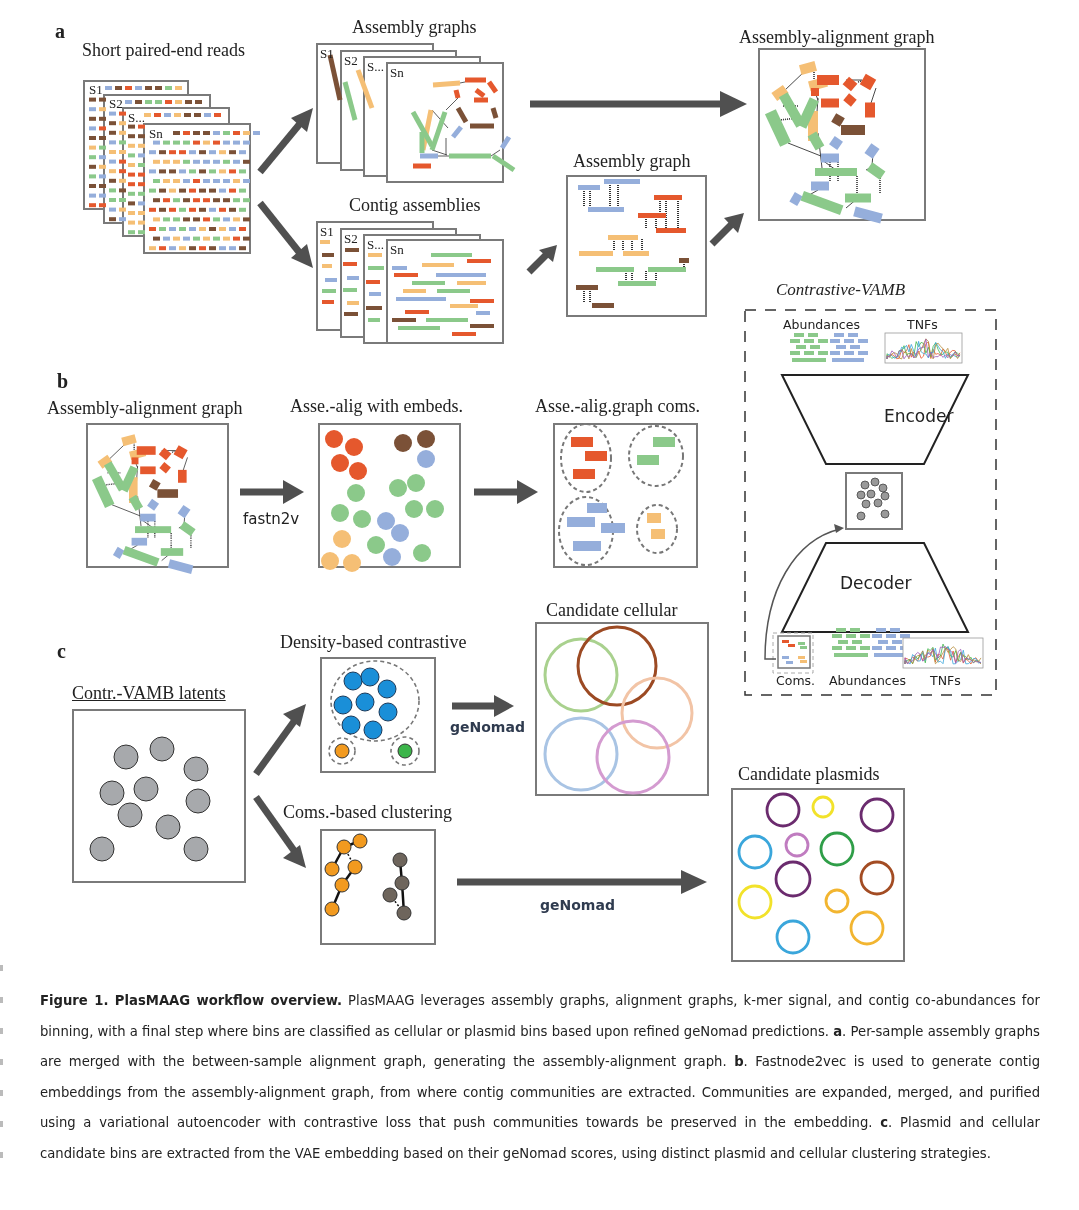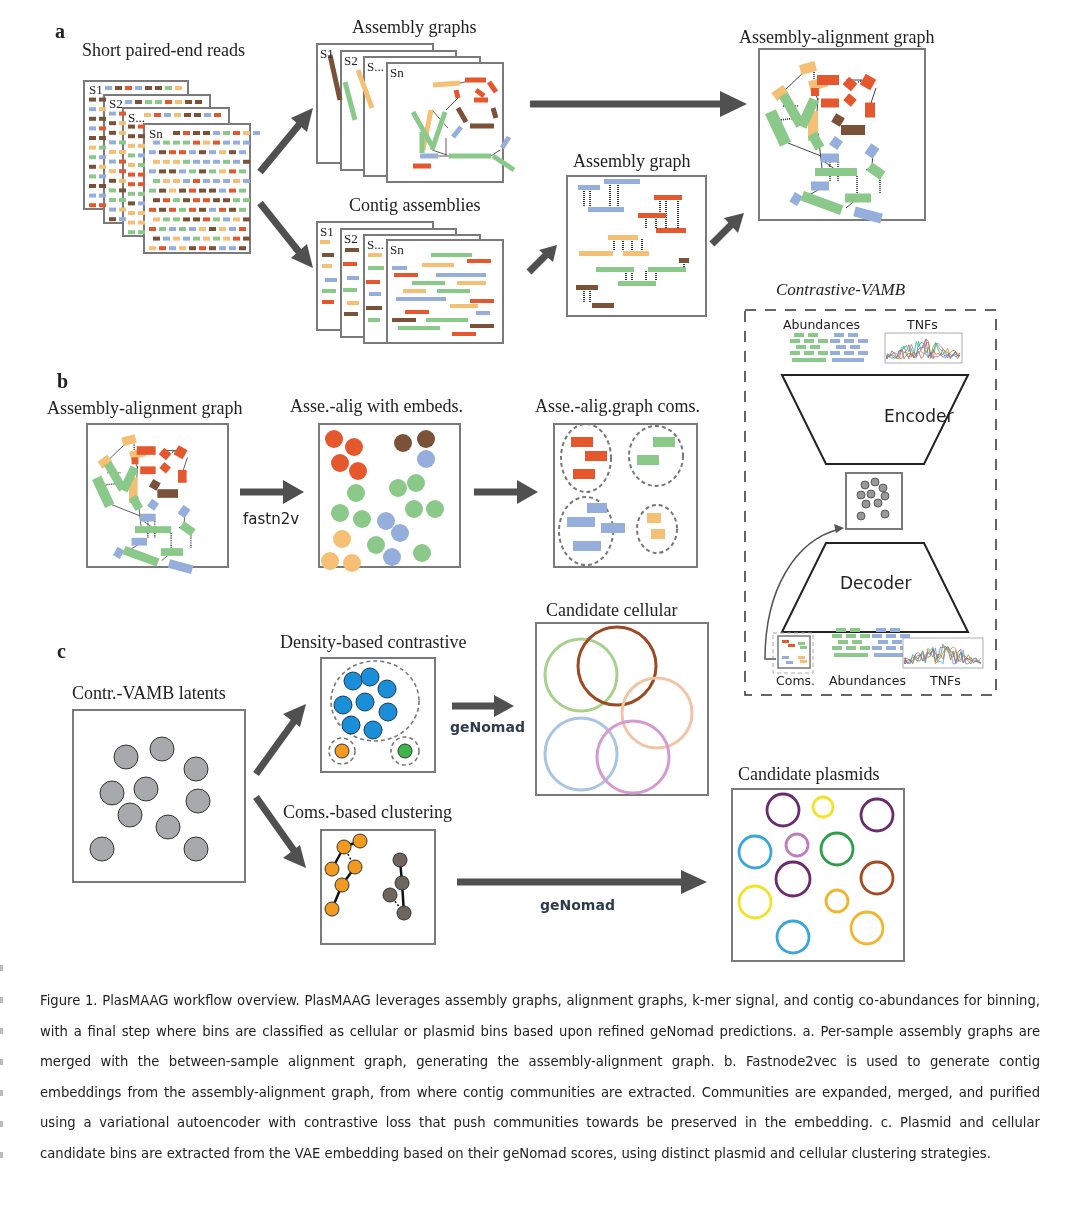--- a/index.html
+++ b/index.html
@@ -4,21 +4,21 @@
 <style>
   html,body{margin:0;padding:0;background:#fff;}
   body{width:1079px;height:1210px;position:relative;overflow:hidden;font-family:"Liberation Serif",serif;color:#222;}
   .abs{position:absolute;}
   .panel-letter{font-family:"Liberation Serif",serif;font-weight:bold;font-size:20px;}
   .title{font-family:"Liberation Serif",serif;font-size:18px;white-space:nowrap;color:#222;}
   .sans{font-family:"DejaVu Sans",sans-serif;}
   .box{position:absolute;border:2px solid #7a7a7a;background:#fff;box-sizing:border-box;}
   svg{position:absolute;overflow:visible;}
   .caption{position:absolute;left:40px;top:986px;width:1000px;font-family:"DejaVu Sans",sans-serif;font-size:13.2px;line-height:30.5px;text-align:justify;color:#222;}
-  .caption b{font-weight:normal;margin-top:44px;}
+  .caption b{font-weight:bold;margin-top:44px;}
   .margin-mark{position:absolute;left:0;width:3px;height:6px;background:#bbb;}
 </style>
 </head>
 <body>
 
 <div class="abs panel-letter" style="left:55px;top:20px;">a</div>
 <div class="abs title" style="left:82px;top:40px;font-family:Liberation Serif, serif;">Short paired-end reads</div>
 
 <div>
   <div class="box" style="left:83px;top:80px;width:106px;height:130px;"></div>
@@ -687,21 +687,21 @@
     <rect x="58" y="156" width="7" height="3" fill="#f5bf75"></rect>
     <rect x="60" y="160" width="7" height="3" fill="#f5bf75"></rect>
     <path d="M36,159 L25,159 C25,90 55,40 100,29" fill="none" stroke="#555" stroke-width="1.5"></path>
     <polygon points="104,28 94,24 96,33" fill="#555"></polygon>
   </svg>
 <div class="abs sans" style="left:776px;top:673px;font-size:12.5px;">Coms.</div>
 <div class="abs sans" style="left:829px;top:673px;font-size:12.5px;">Abundances</div>
 <div class="abs sans" style="left:930px;top:673px;font-size:12.5px;">TNFs</div>
 
 <div class="abs panel-letter" style="left:57px;top:640px;">c</div>
-<div class="abs title" style="left:72px;top:683px;">Contr.-VAMB latents</div>
+<div class="abs title" style="left:72px;top:683px;text-decoration:underline;">Contr.-VAMB latents</div>
 <div class="box" style="left:72px;top:709px;width:174px;height:174px;"></div>
 <svg id="latents-svg" style="left:72px;top:709px;width:174px;height:174px;">
     <circle cx="54" cy="48" r="12" fill="#a7a9ac" stroke="#333" stroke-width="1"></circle>
     <circle cx="90" cy="40" r="12" fill="#a7a9ac" stroke="#333" stroke-width="1"></circle>
     <circle cx="124" cy="60" r="12" fill="#a7a9ac" stroke="#333" stroke-width="1"></circle>
     <circle cx="40" cy="84" r="12" fill="#a7a9ac" stroke="#333" stroke-width="1"></circle>
     <circle cx="74" cy="80" r="12" fill="#a7a9ac" stroke="#333" stroke-width="1"></circle>
     <circle cx="126" cy="92" r="12" fill="#a7a9ac" stroke="#333" stroke-width="1"></circle>
     <circle cx="58" cy="106" r="12" fill="#a7a9ac" stroke="#333" stroke-width="1"></circle>
     <circle cx="96" cy="118" r="12" fill="#a7a9ac" stroke="#333" stroke-width="1"></circle>

